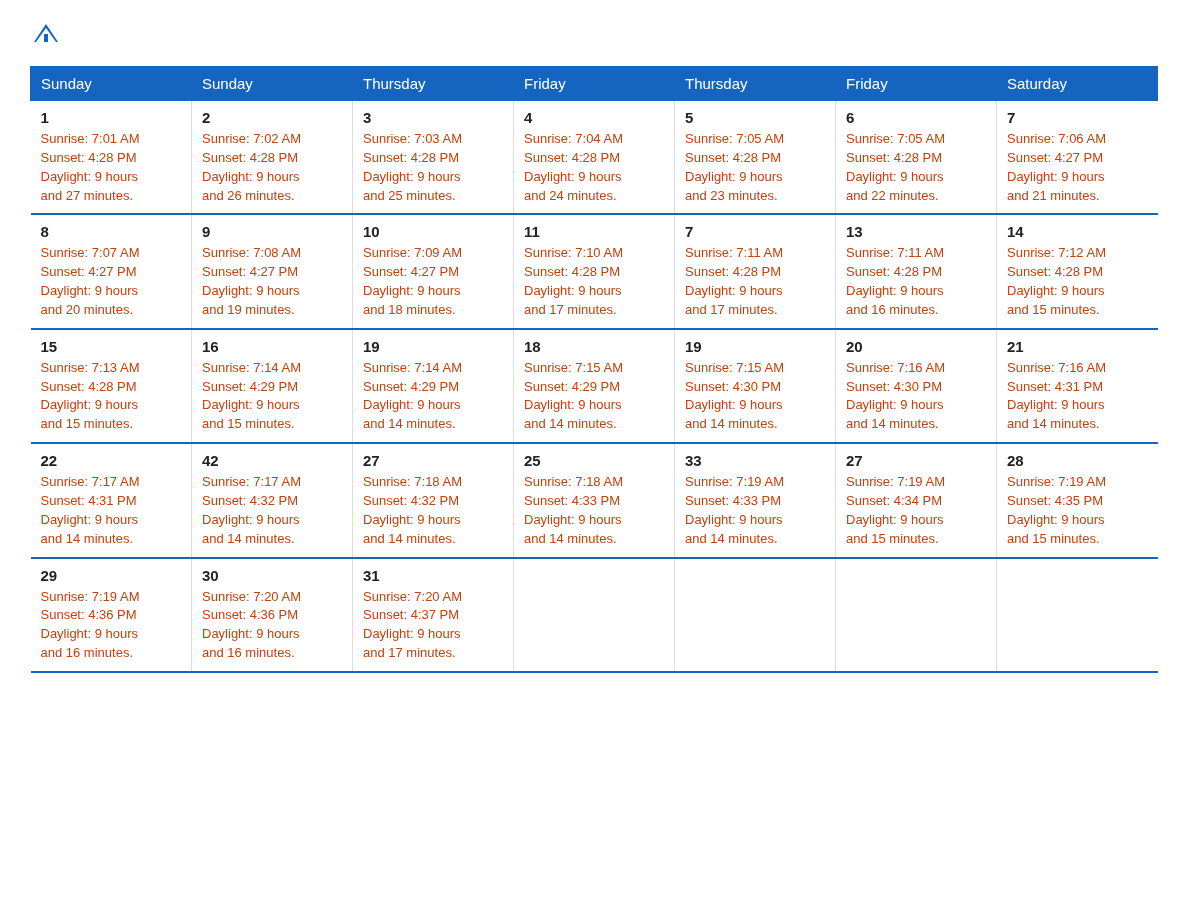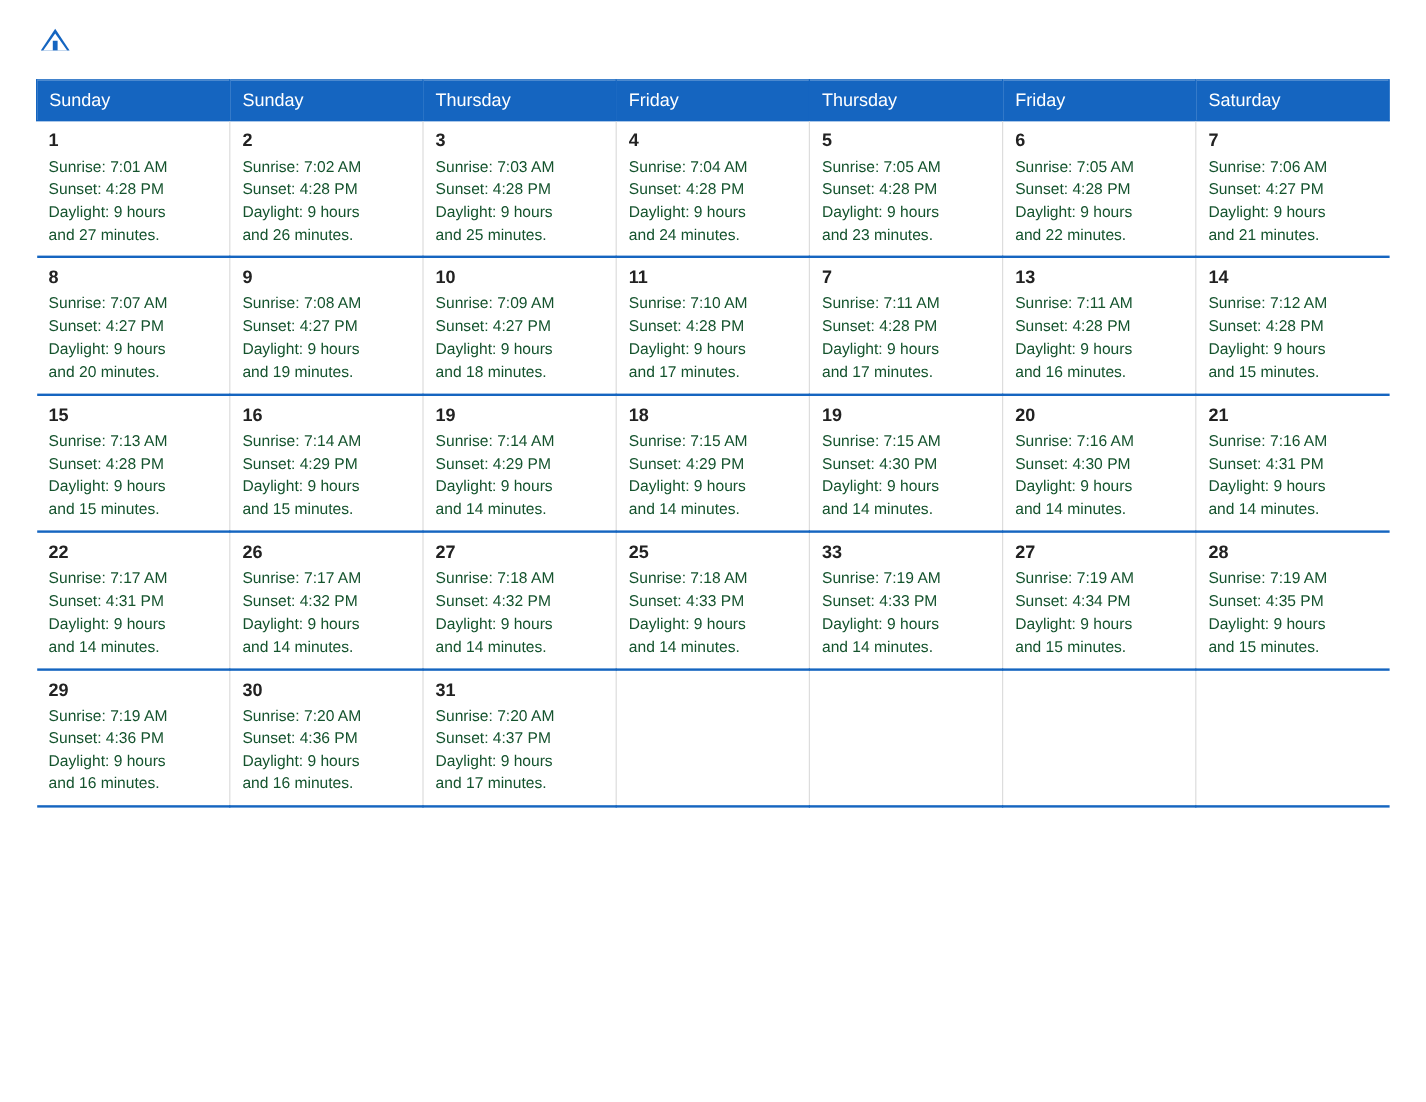--- a/index.html
+++ b/index.html
@@ -88,21 +88,21 @@
     }
     .day-num {
       font-size: 15px;
       font-weight: bold;
       display: block;
       margin-bottom: 4px;
     }
     .day-info {
       font-size: 13px;
       line-height: 1.45;
-      color: #14532d;
+      color: #c2410c;
     }
     .empty-cell {
       background: #fff;
     }
   </style>
 </head>
 <body>
 
 <div class="header">
   <div class="logo-wrapper">
@@ -333,21 +333,21 @@
         <td>
           <span class="day-num">22</span>
           <div class="day-info">
             Sunrise: 7:17 AM<br>
             Sunset: 4:31 PM<br>
             Daylight: 9 hours<br>
             and 14 minutes.
           </div>
         </td>
         <td>
-          <span class="day-num">26</span>
+          <span class="day-num">42</span>
           <div class="day-info">
             Sunrise: 7:17 AM<br>
             Sunset: 4:32 PM<br>
             Daylight: 9 hours<br>
             and 14 minutes.
           </div>
         </td>
         <td>
           <span class="day-num">27</span>
           <div class="day-info">

